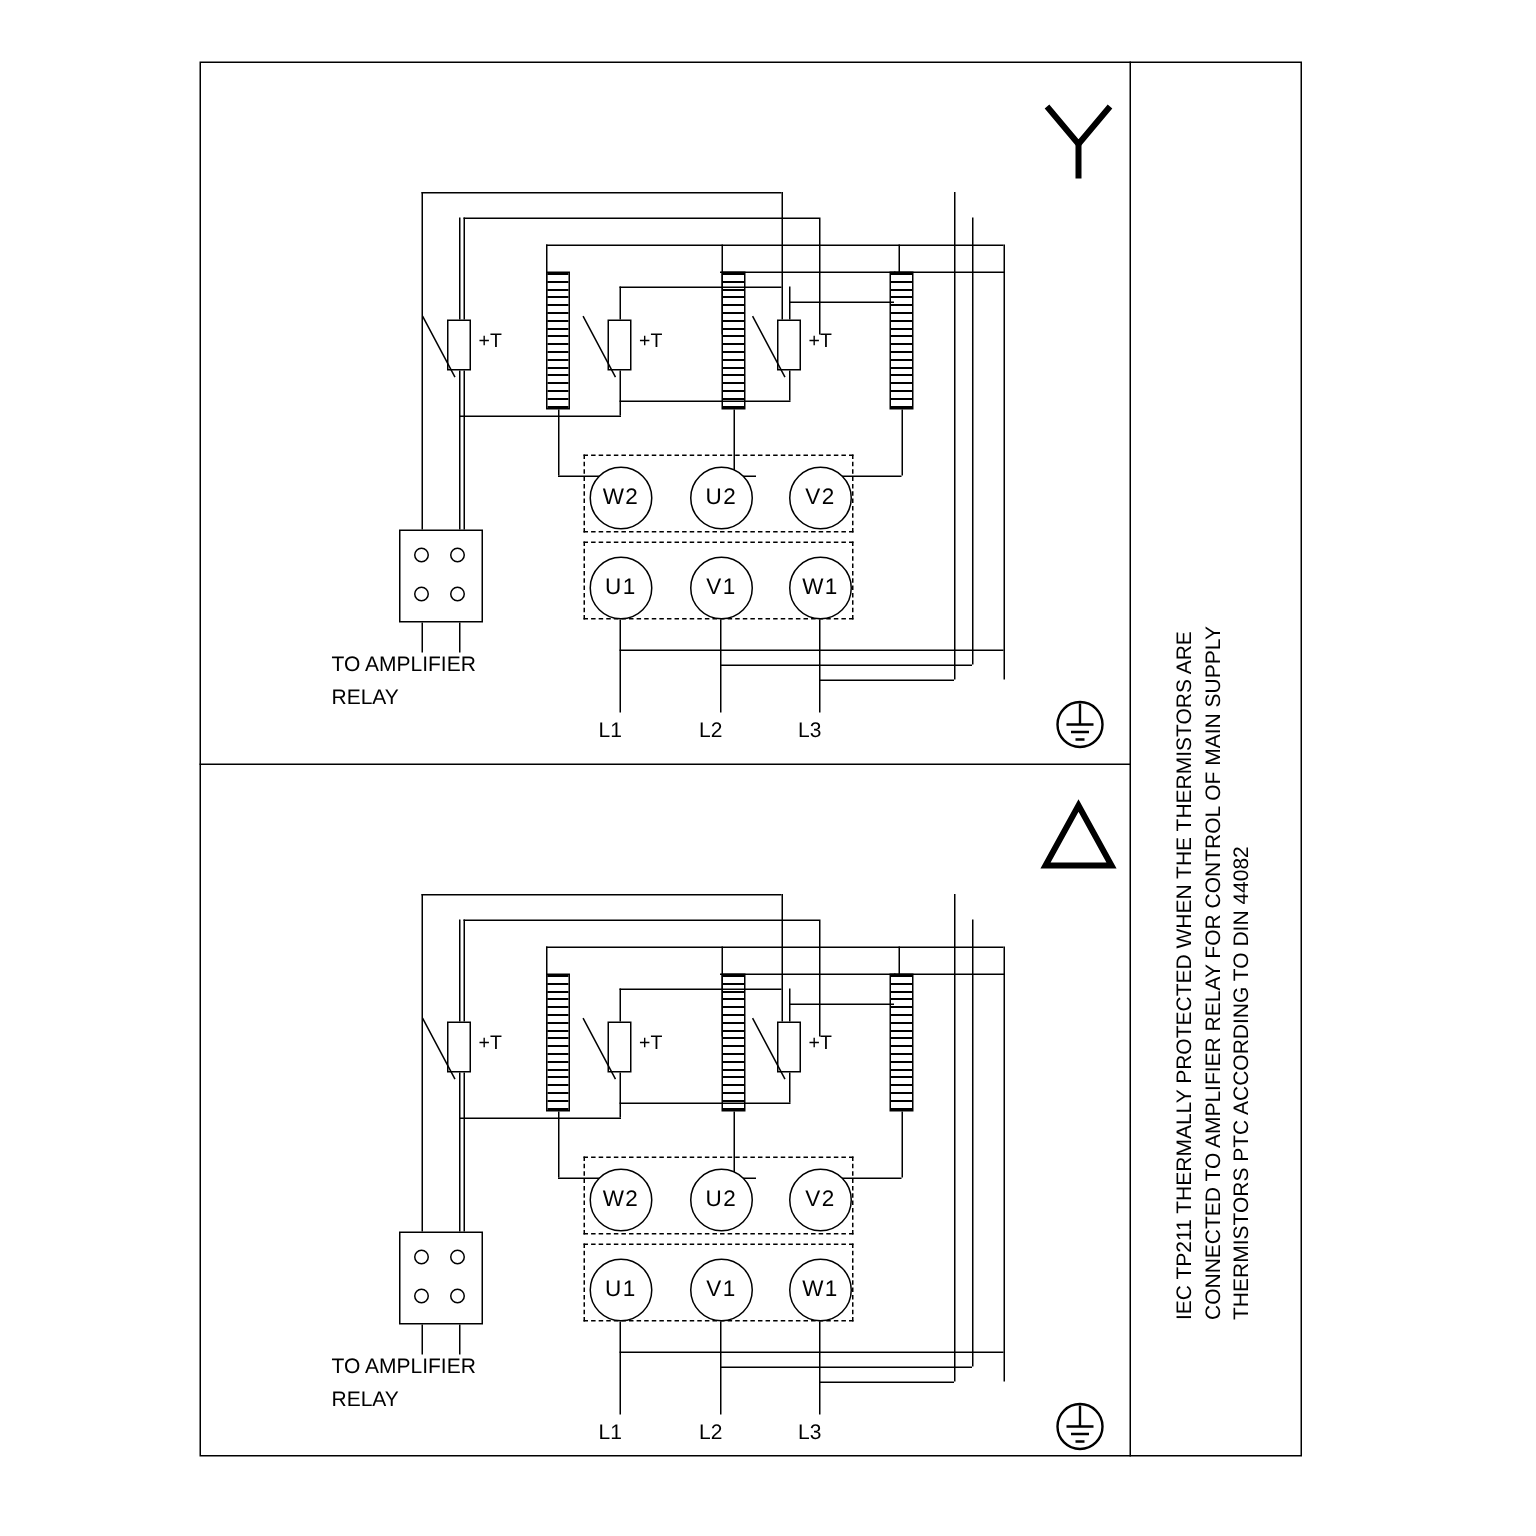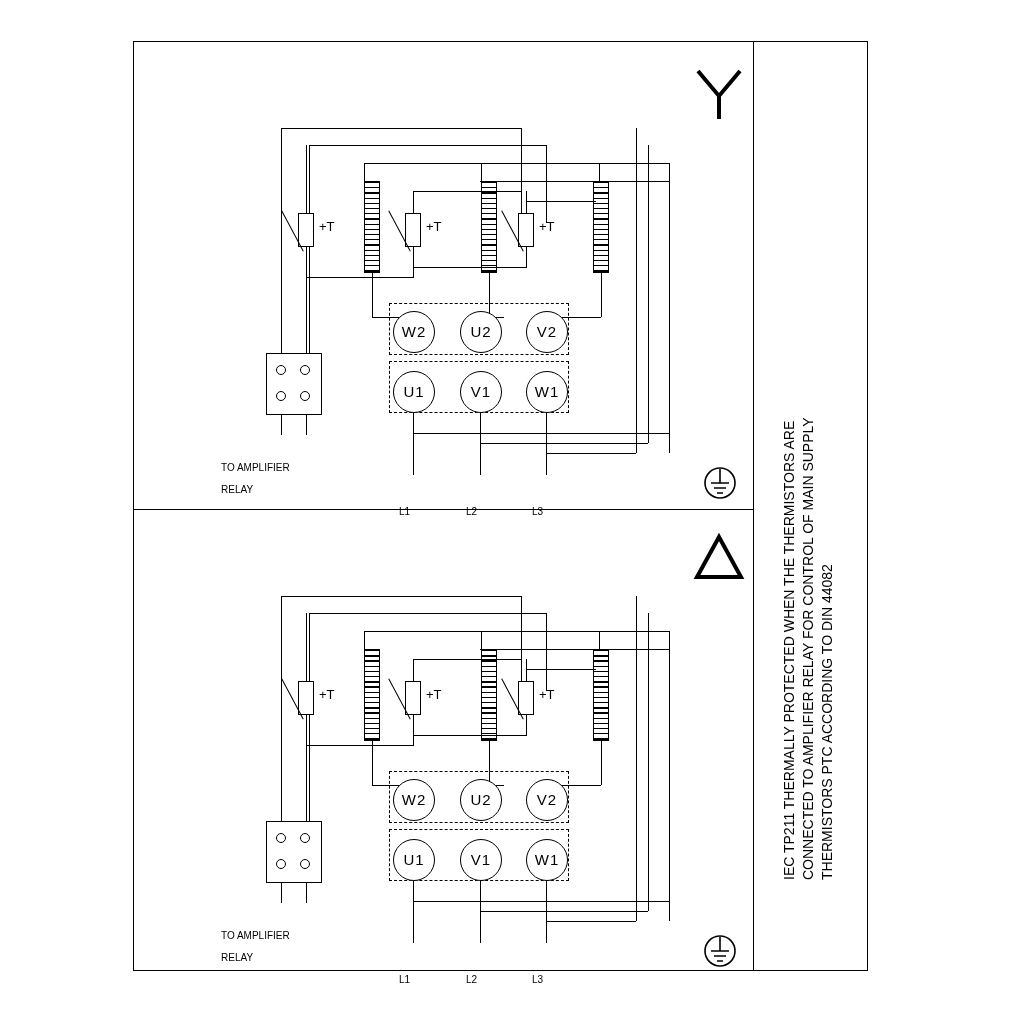--- a/index.html
+++ b/index.html
@@ -134,23 +134,22 @@
     width: 10px;
     height: 10px;
     border: 1.3px solid #000;
     border-radius: 50%;
     box-sizing: border-box;
     background: #fff;
   }
 
   .label {
     position: absolute;
-    font-size: 10px;
+    font-size: 14px;
     white-space: nowrap;
-    margin-top: 28px;
   }
 
   
   .sym {
     position: absolute;
   }
 
   
   .earth { position: absolute; }
 

